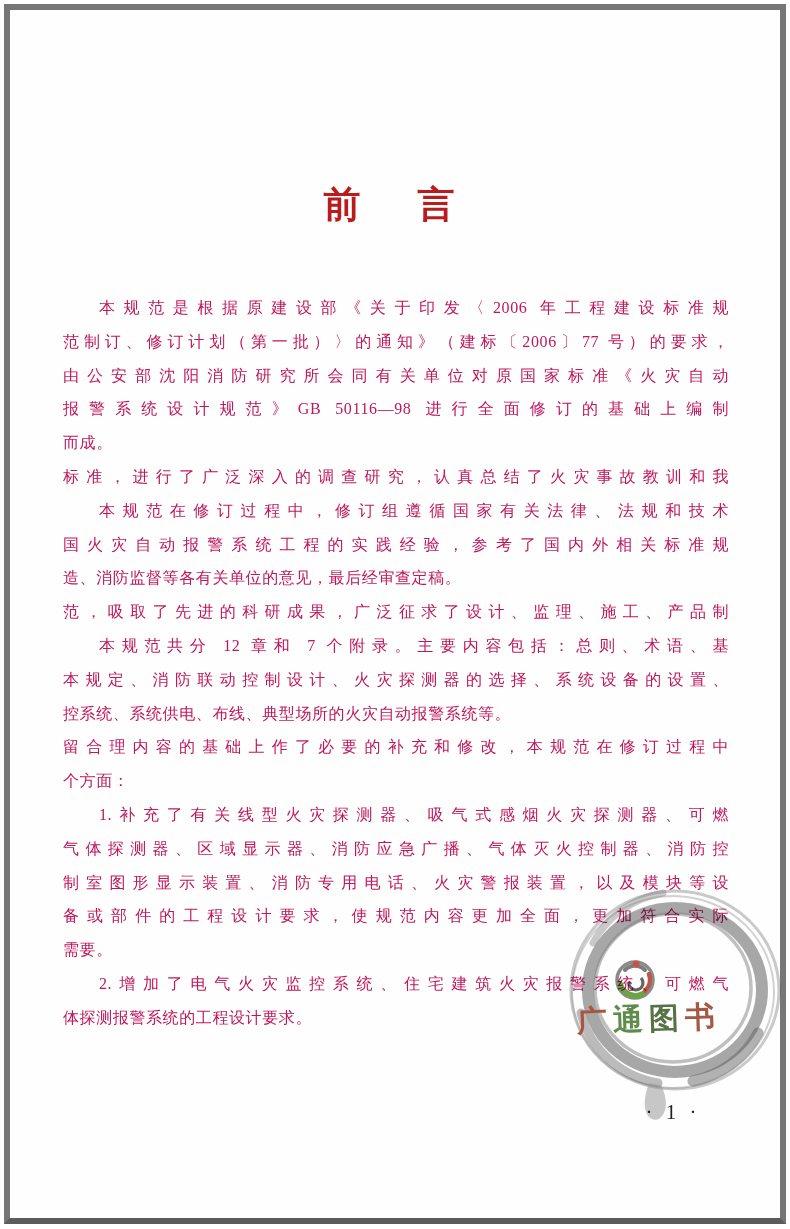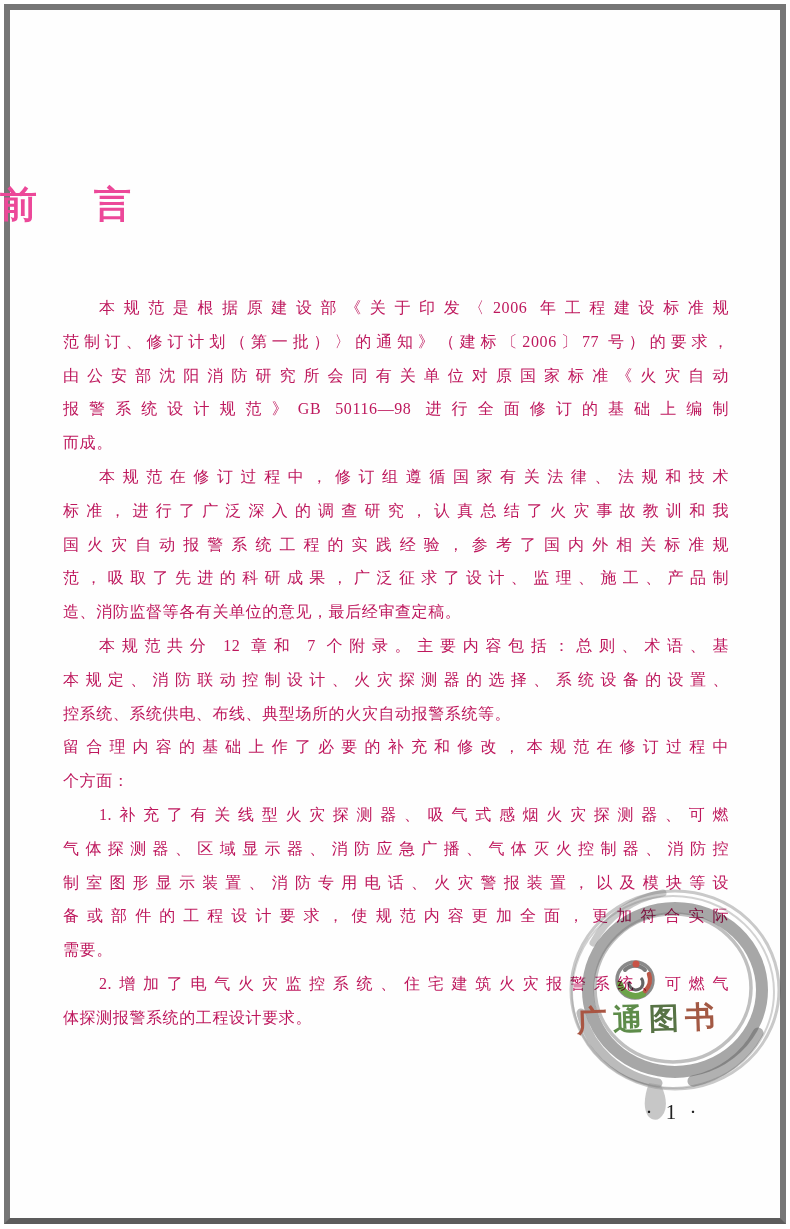--- a/index.html
+++ b/index.html
@@ -10,25 +10,26 @@
   }
   .page-frame{
     position:absolute;left:4px;top:4px;width:782px;height:1220px;
     box-sizing:border-box;
     border:6px solid #767676;
     border-bottom-color:#5c5c5c;
     background:#fefefe;
   }
   .page-title{
     position:absolute;top:180px;left:0;width:788px;
+    text-align:center;
     font-family:"Liberation Sans", sans-serif;
     font-weight:700;
     font-size:37px;
     letter-spacing:10px;
-    color:#ec4899;
+    color:#b91c1c;
   }
   .text-block{
     position:absolute;left:63px;top:291px;width:666px;
   }
   .ln{
     font-size:16px;
     letter-spacing:0.6px;
     line-height:33.8px;
     height:33.8px;
     color:#be185d;
@@ -66,25 +67,25 @@
 <div class="page-frame"></div>
 
 <div class="page-title">前　言</div>
 
 <div class="text-block">
   <div class="ln ind">本规范是根据原建设部《关于印发〈2006 年工程建设标准规</div>
   <div class="ln">范制订、修订计划（第一批）〉的通知》（建标〔2006〕77 号）的要求，</div>
   <div class="ln">由公安部沈阳消防研究所会同有关单位对原国家标准《火灾自动</div>
   <div class="ln">报警系统设计规范》GB 50116—98 进行全面修订的基础上编制</div>
   <div class="ln end">而成。</div>
+  <div class="ln">标准，进行了广泛深入的调查研究，认真总结了火灾事故教训和我</div>
   <div class="ln ind">本规范在修订过程中，修订组遵循国家有关法律、法规和技术</div>
-  <div class="ln">标准，进行了广泛深入的调查研究，认真总结了火灾事故教训和我</div>
   <div class="ln">国火灾自动报警系统工程的实践经验，参考了国内外相关标准规</div>
+  <div class="ln end">造、消防监督等各有关单位的意见，最后经审查定稿。</div>
   <div class="ln">范，吸取了先进的科研成果，广泛征求了设计、监理、施工、产品制</div>
-  <div class="ln end">造、消防监督等各有关单位的意见，最后经审查定稿。</div>
   <div class="ln ind">本规范共分 12 章和 7 个附录。主要内容包括：总则、术语、基</div>
   <div class="ln">本规定、消防联动控制设计、火灾探测器的选择、系统设备的设置、</div>
   <div class="ln end">控系统、系统供电、布线、典型场所的火灾自动报警系统等。</div>
   <div class="ln">留合理内容的基础上作了必要的补充和修改，本规范在修订过程中</div>
   <div class="ln end">个方面：</div>
   <div class="ln ind">1.补充了有关线型火灾探测器、吸气式感烟火灾探测器、可燃</div>
   <div class="ln">气体探测器、区域显示器、消防应急广播、气体灭火控制器、消防控</div>
   <div class="ln">制室图形显示装置、消防专用电话、火灾警报装置，以及模块等设</div>
   <div class="ln">备或部件的工程设计要求，使规范内容更加全面，更加符合实际</div>
   <div class="ln end">需要。</div>

